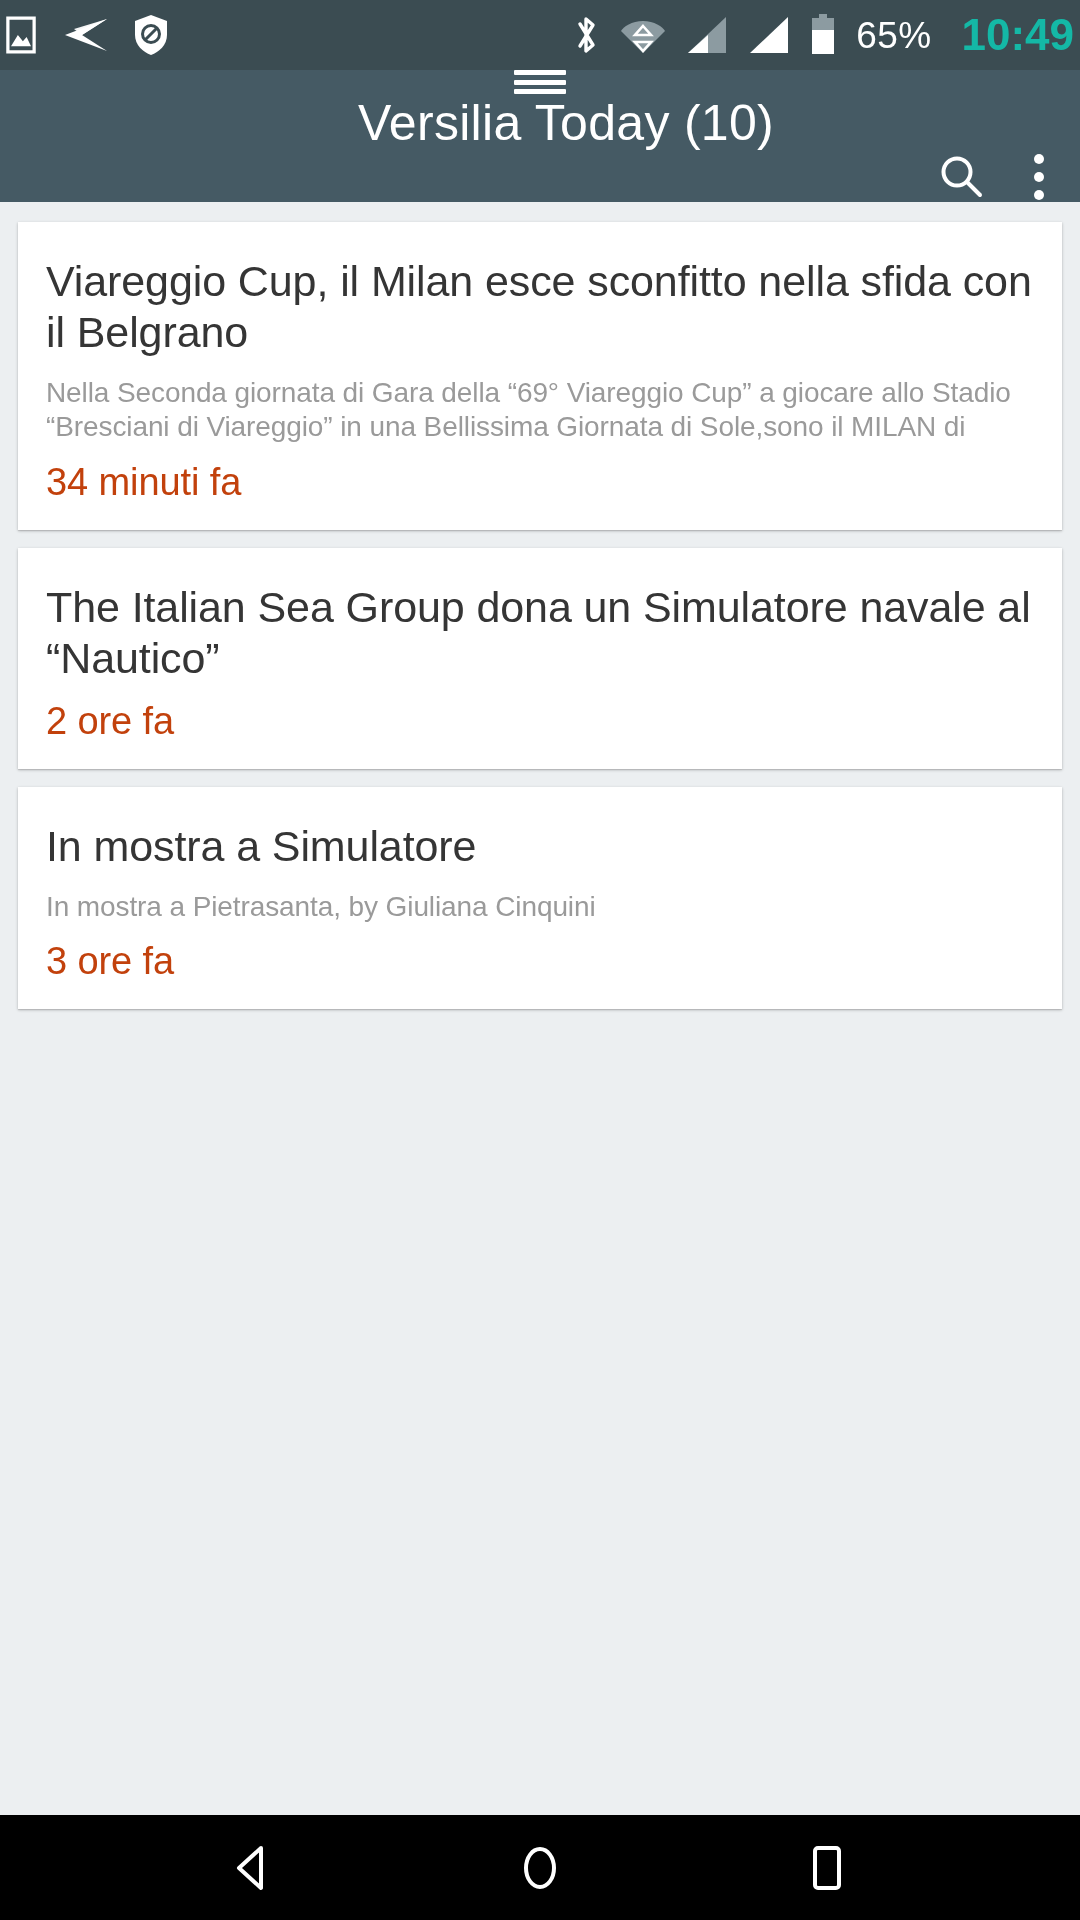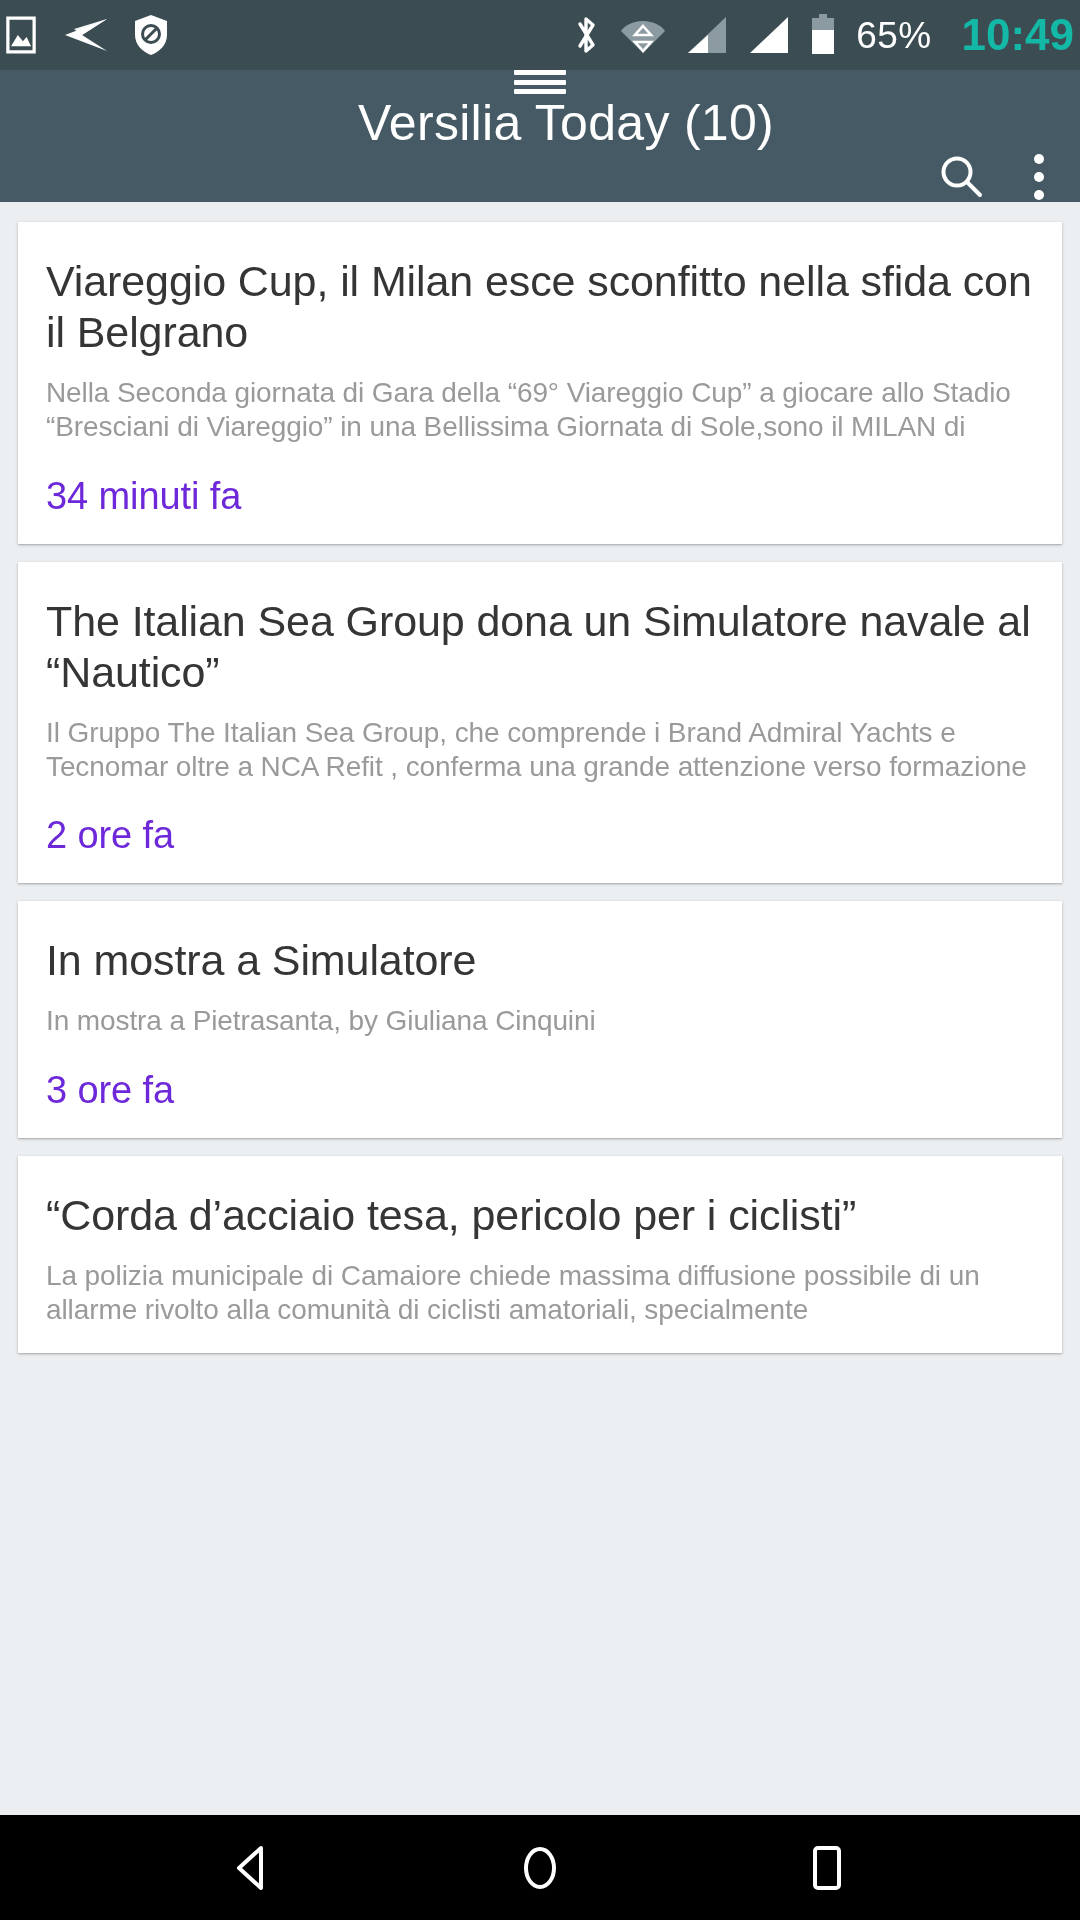--- a/index.html
+++ b/index.html
@@ -84,23 +84,23 @@
     letter-spacing:-0.1px;
   }
   .card-body{
     color:#9a9a9a;
     font-size:28px;
     line-height:1.22;
     margin-top:18px;
     letter-spacing:-0.1px;
   }
   .card-time{
-    color:#6d28d9;
+    color:#c2410c;
     font-size:38px;
-    margin-top:30px;
+    margin-top:16px;
     letter-spacing:-0.1px;
   }
 
   
   .nav-bar{
     position:absolute; left:0; right:0; bottom:0;
     height:105px;
     background:#000000;
     display:flex; align-items:center; justify-content:space-around;
     padding:0 110px;
@@ -195,34 +195,29 @@
 <div class="list">
 
   <div class="card">
     <div class="card-title">Viareggio Cup, il Milan esce sconfitto nella sfida con il Belgrano</div>
     <div class="card-body">Nella Seconda giornata di Gara della “69° Viareggio Cup” a giocare allo Stadio “Bresciani di Viareggio” in una Bellissima Giornata di Sole,sono il MILAN di</div>
     <div class="card-time">34 minuti fa</div>
   </div>
 
   <div class="card">
     <div class="card-title">The Italian Sea Group dona un Simulatore navale al “Nautico”</div>
-    <div class="card-body">Il Gruppo The Italian Sea Group, che comprende i Brand Admiral Yachts e Tecnomar oltre a NCA Refit , conferma una grande attenzione verso formazione</div>
     <div class="card-time">2 ore fa</div>
   </div>
 
   <div class="card">
     <div class="card-title">In mostra a Simulatore</div>
     <div class="card-body">In mostra a Pietrasanta, by Giuliana Cinquini</div>
     <div class="card-time">3 ore fa</div>
   </div>
 
-  <div class="card">
-    <div class="card-title">“Corda d’acciaio tesa, pericolo per i ciclisti”</div>
-    <div class="card-body">La polizia municipale di Camaiore chiede massima diffusione possibile di un allarme rivolto alla comunità di ciclisti amatoriali, specialmente</div>
-  </div>
 
 </div>
 
 <div class="nav-bar">
   <span class="nav-btn">
     <svg width="52" height="52" viewBox="0 0 52 52">
       <path d="M34 6 L12 26 L34 46 Z" fill="none" stroke="#fff" stroke-width="4" stroke-linejoin="round"></path>
     </svg>
   </span>
   <span class="nav-btn">

